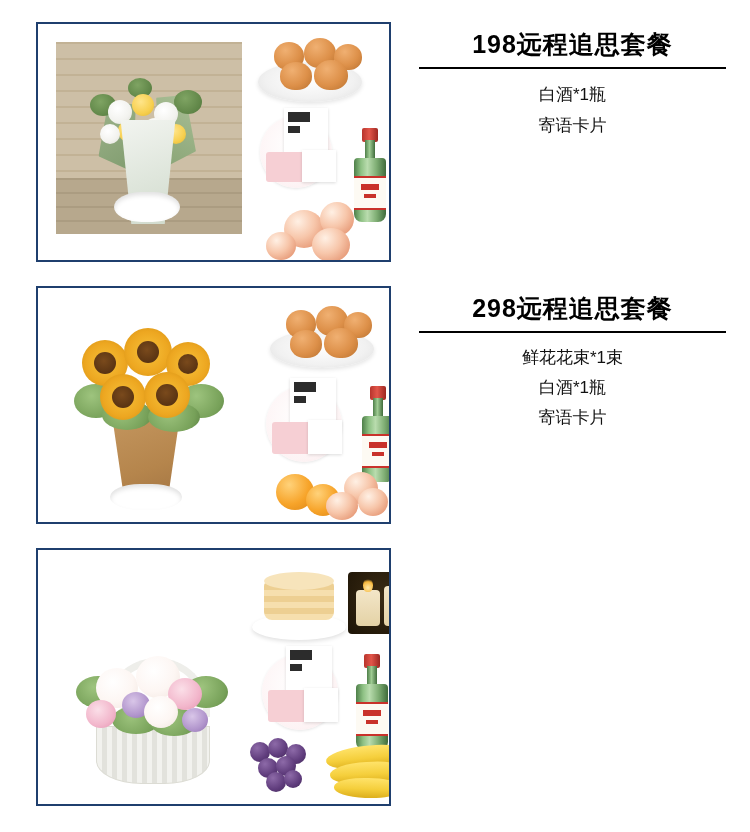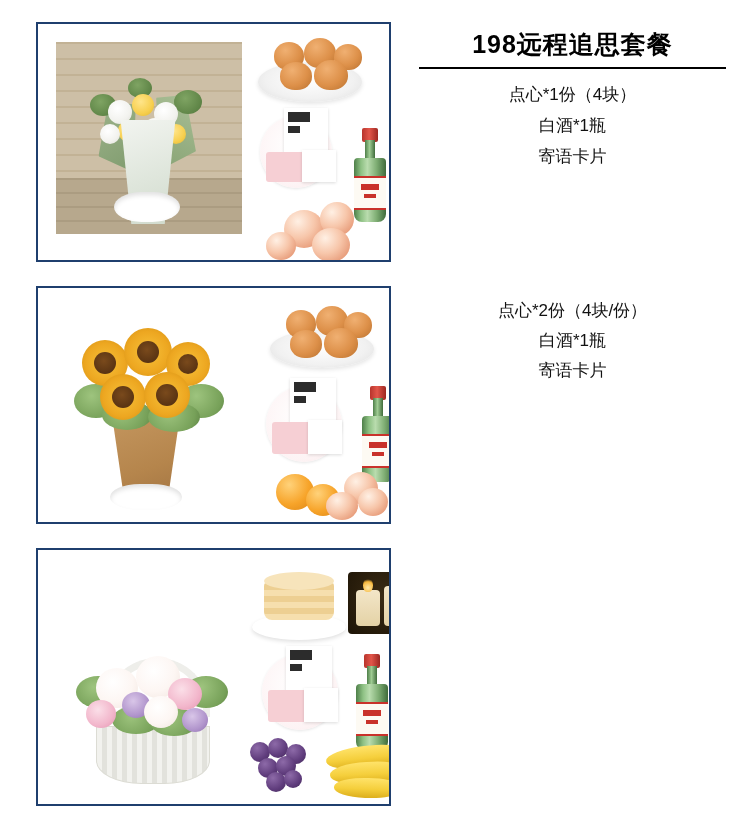--- a/index.html
+++ b/index.html
@@ -295,21 +295,20 @@
 
       <div class="peach" style="left:246px;top:186px;width:40px;height:38px;"></div>
       <div class="peach" style="left:282px;top:178px;width:34px;height:34px;"></div>
       <div class="peach" style="left:274px;top:204px;width:38px;height:34px;"></div>
       <div class="peach" style="left:228px;top:208px;width:30px;height:28px;"></div>
     </div>
 
     <div class="text-col">
       <div class="pkg-title">198远程追思套餐</div>
       <div class="pkg-lines">
-        <div class="pkg-line">点心*1份（4块）</div>
         <div class="pkg-line">白酒*1瓶</div>
         <div class="pkg-line">寄语卡片</div>
       </div>
     </div>
   </div>
 
   <div class="package pkg-2">
 
     <div class="img-panel panel-2">
 
@@ -356,22 +355,23 @@
       </div>
 
       <div class="orange" style="left:238px;top:186px;width:38px;height:36px;"></div>
       <div class="orange" style="left:268px;top:196px;width:34px;height:32px;"></div>
       <div class="peach" style="left:306px;top:184px;width:34px;height:32px;"></div>
       <div class="peach" style="left:288px;top:204px;width:32px;height:28px;"></div>
       <div class="peach" style="left:320px;top:200px;width:30px;height:28px;"></div>
     </div>
 
     <div class="text-col">
+      <div class="pkg-title">298远程追思套餐</div>
       <div class="pkg-lines">
-        <div class="pkg-line">点心*2份（4块/份）</div>
+        <div class="pkg-line">鲜花花束*1束</div>
         <div class="pkg-line">白酒*1瓶</div>
         <div class="pkg-line">寄语卡片</div>
       </div>
     </div>
   </div>
 
   <div class="package pkg-3">
 
     <div class="img-panel panel-3">
 

